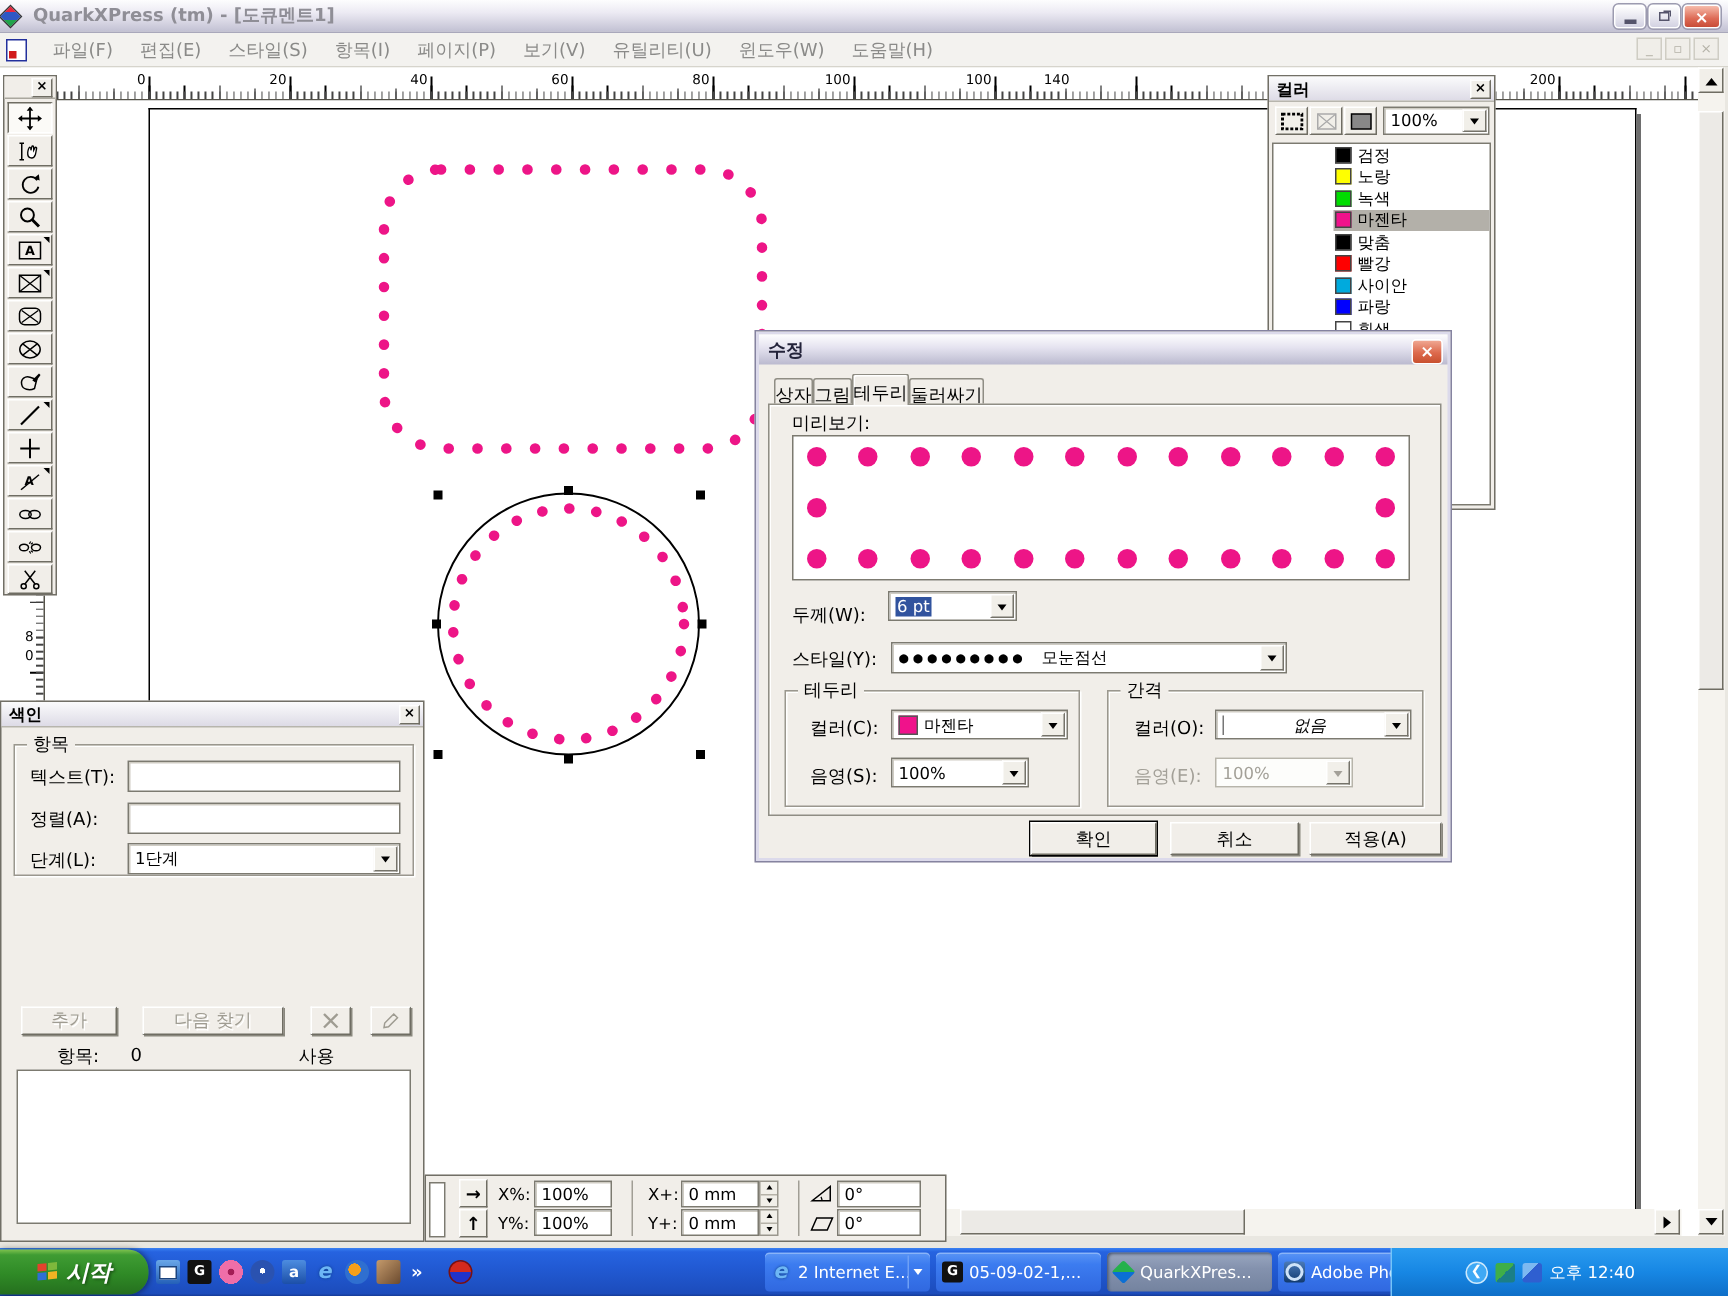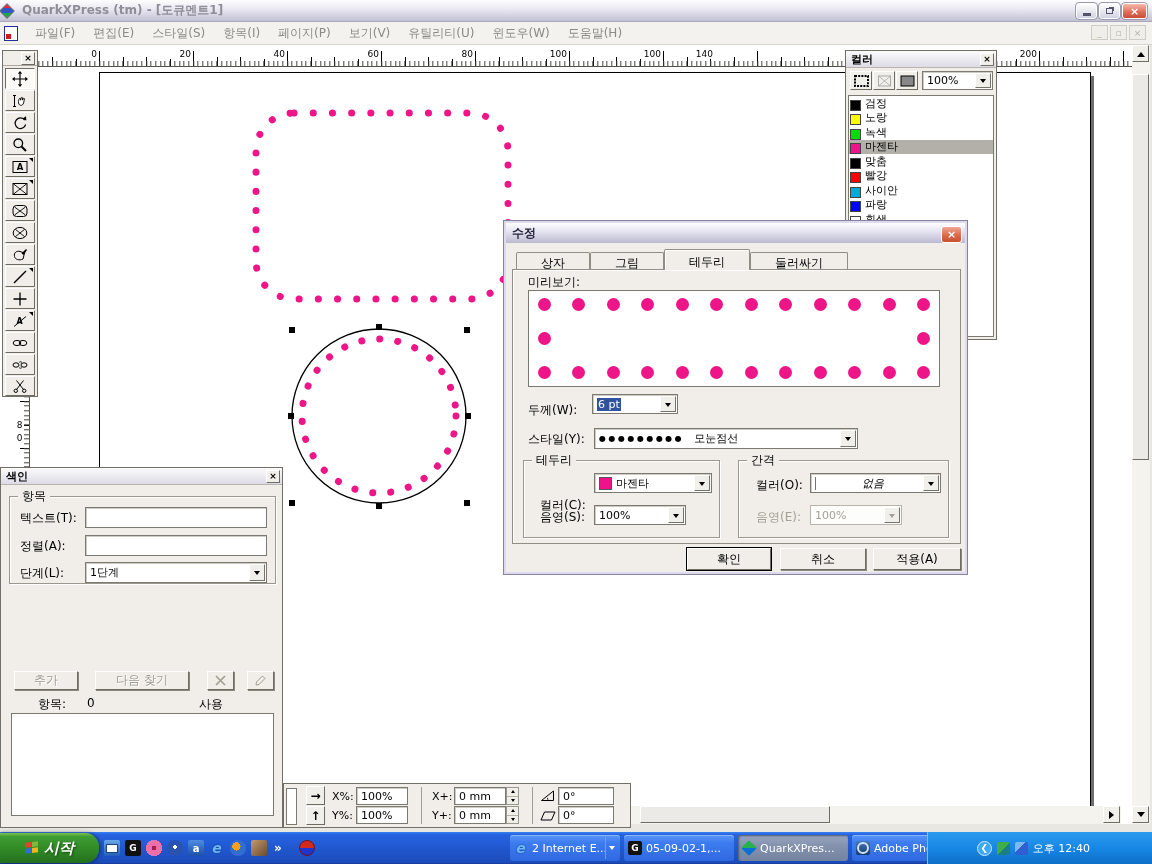--- a/index.html
+++ b/index.html
@@ -73,30 +73,30 @@
 .tool.selected{border-color:#6f6d63 #fff #fff #6f6d63;background:#fbfaf7;}
 .tool svg{width:16px;height:16px;}
 .flyout{position:absolute;top:1px;right:1px;width:0;height:0;border-left:4px solid transparent;border-top:4px solid #000;}
 
 
 .colors-palette{position:absolute;left:845px;top:50px;width:152px;height:290px;background:#f1eee9;border:1px solid #716f66;}
 .cp-toolbar{position:absolute;left:0;top:18px;right:0;height:24px;}
 .cp-btn{position:absolute;top:2px;width:22px;height:19px;background:#f1efe9;border:1px solid;border-color:#fff #6f6d63 #6f6d63 #fff;display:flex;align-items:center;justify-content:center;}
 .cp-btn svg{width:15px;height:12px;}
 .cp-list{position:absolute;left:2px;top:44px;right:2px;bottom:2px;background:#fff;border:1px solid #7c7a70;overflow:hidden;}
-.color-row{height:14.5px;display:flex;align-items:flex-end;padding-left:1px;font-size:11px;}
+.color-row{height:14.5px;display:flex;align-items:center;padding-left:1px;font-size:11px;margin-left:40px;}
 .color-row .sw{width:11px;height:11px;border:1px solid #444;margin-right:4px;flex:none;}
 .color-row.sel{background:#b3b0a9;}
 
 
 .dialog{position:absolute;left:503px;top:220px;width:465px;height:355px;background:#f1eee9;border:1px solid #8583a0;box-shadow:inset 0 0 0 2px #dcdaeb;}
 .dlg-title{position:absolute;left:2px;top:2px;right:2px;height:20px;background:linear-gradient(180deg,#fdfdfe,#e4e2ef 45%,#bbbacf);display:flex;align-items:center;padding-left:6px;font-weight:bold;font-size:12px;color:#23233a;}
 .dlg-close{position:absolute;right:3px;top:3px;width:21px;height:17px;border-radius:3px;border:1px solid #fff;background:linear-gradient(180deg,#f0a893,#dd6a4d 55%,#c8502f);color:#fff;font-weight:bold;font-size:11px;display:flex;align-items:center;justify-content:center;line-height:1;}
 .tabs{position:absolute;left:12px;top:28px;height:21px;display:flex;align-items:flex-end;}
-.tab{border:1px solid #8f8d84;border-bottom:none;border-radius:2px 2px 0 0;padding:2px 24px 2px;background:#f1eee9;font-size:12px;height:18px;position:relative;}
+.tab{border:1px solid #8f8d84;border-bottom:none;border-radius:2px 2px 0 0;padding:2px 0 2px;background:#f1eee9;font-size:12px;height:18px;position:relative;}
 .tab.active{height:21px;z-index:5;padding-top:4px;box-shadow:inset 1px 1px 0 #fff;}
 .tab-panel{position:absolute;left:8px;top:48px;width:449px;height:275px;border:1px solid #8f8d84;box-shadow:inset 1px 1px 0 #fff;background:#f1eee9;z-index:4;}
 .preview-box{position:absolute;left:15px;top:20px;width:412px;height:97px;background:#fff;border:1px solid #7c7a70;}
 .pv-row{position:absolute;left:9px;right:9px;display:flex;justify-content:space-between;}
 .pv-dot{width:13px;height:13px;border-radius:50%;}
 .pv-side{position:absolute;width:13px;height:13px;border-radius:50%;top:41px;}
 .sel-text{background:#31539e;color:#fff;padding:0 1px;}
 .style-dots{font-size:8px;letter-spacing:2.5px;margin-right:10px;}
 .dlg-buttons .btn{height:22px;}
 
@@ -581,21 +581,21 @@
       <span class="lbl" style="left:15px;top:161px;">스타일(Y):</span>
       <span class="combo" style="left:81px;top:158px;width:264px;height:21px;">
         <span class="style-dots">●●●●●●●●●</span>
         <span>모눈점선</span>
         <span class="dd">
             <i></i>
           </span>
       </span>
       <div class="group" style="left:10px;top:190px;width:197px;height:78px;">
         <span class="legend">테두리</span>
-        <span class="lbl" style="left:16px;top:16px;margin-top:20px;">컬러(C):</span>
+        <span class="lbl" style="left:16px;top:16px;">컬러(C):</span>
         <span class="combo" style="left:70px;top:12px;width:118px;height:20px;">
           <span class="swatch" id="frame-color-swatch" style="background: rgb(240, 18, 139);"></span>
           <span>마젠타</span>
           <span class="dd">
               <i></i>
             </span>
         </span>
         <span class="lbl" style="left:16px;top:48px;">음영(S):</span>
         <span class="combo" style="left:70px;top:44px;width:92px;height:20px;">
           <span>100%</span>

